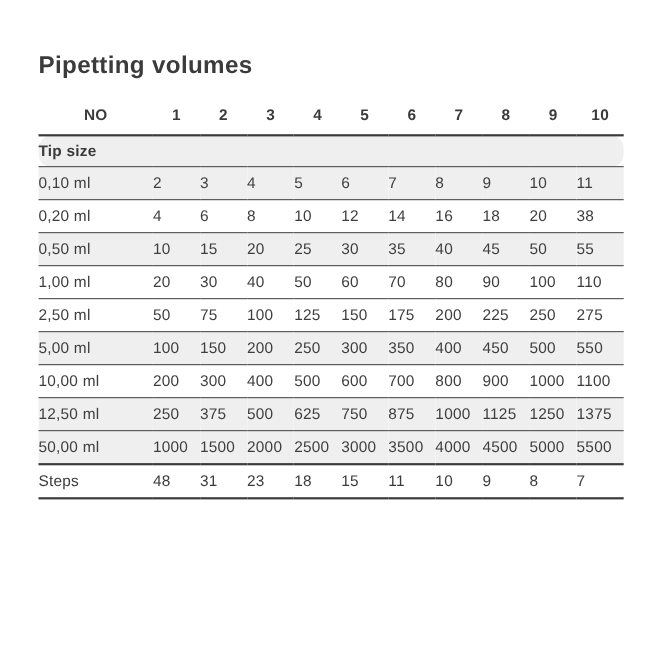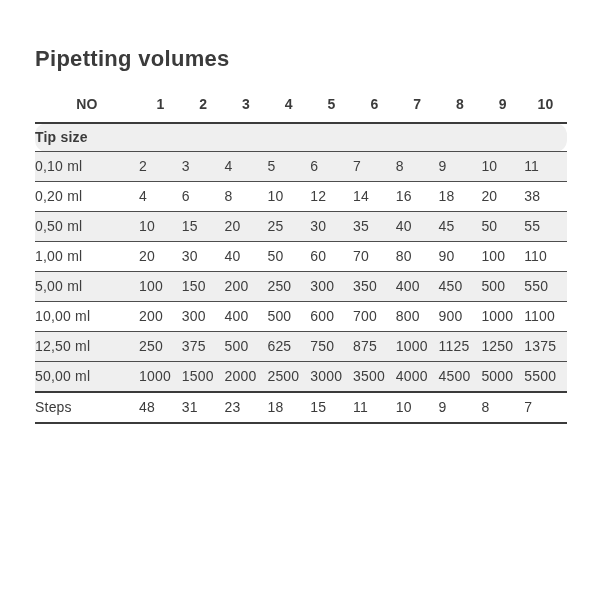--- a/index.html
+++ b/index.html
@@ -143,20 +143,33 @@
           <td>30</td>
           <td>40</td>
           <td>50</td>
           <td>60</td>
           <td>70</td>
           <td>80</td>
           <td>90</td>
           <td>100</td>
           <td>110</td>
         </tr>
+        <tr>
+          <td>2,50 ml</td>
+          <td>50</td>
+          <td>75</td>
+          <td>100</td>
+          <td>125</td>
+          <td>150</td>
+          <td>175</td>
+          <td>200</td>
+          <td>225</td>
+          <td>250</td>
+          <td>275</td>
+        </tr>
         <tr class="stripe">
           <td>5,00 ml</td>
           <td>100</td>
           <td>150</td>
           <td>200</td>
           <td>250</td>
           <td>300</td>
           <td>350</td>
           <td>400</td>
           <td>450</td>

